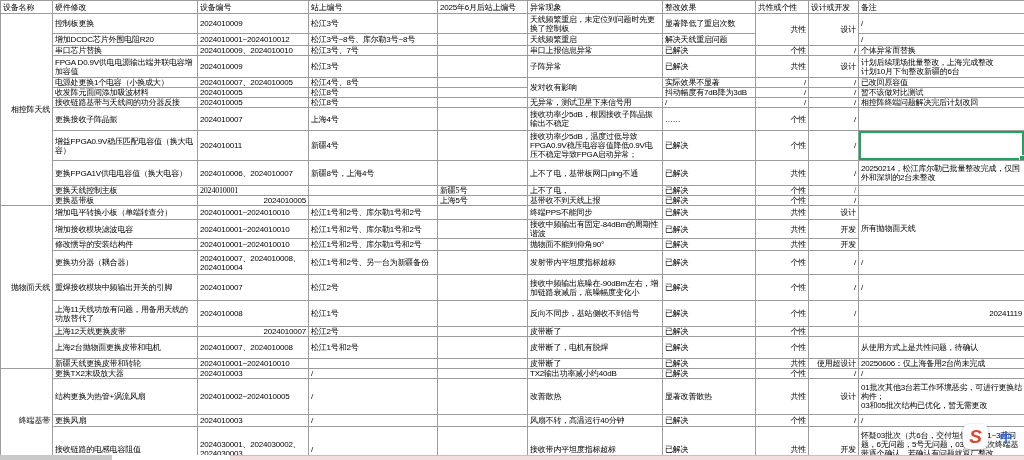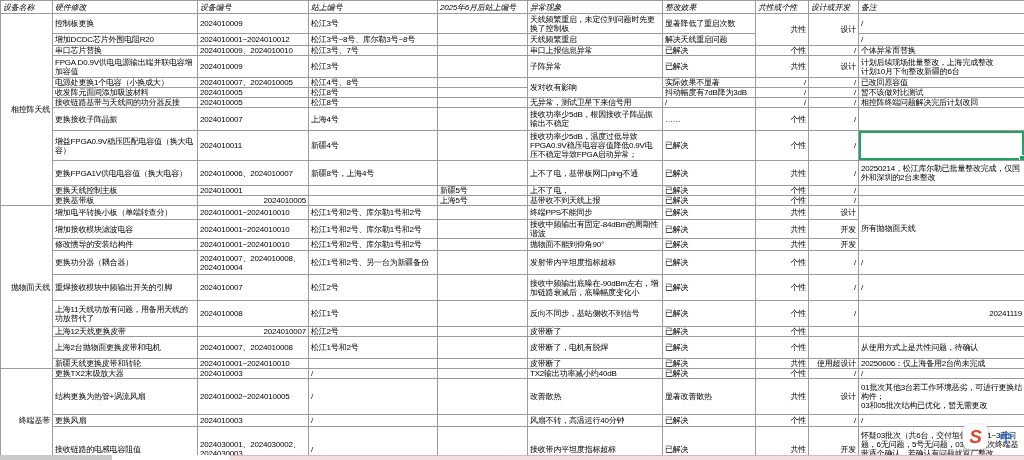--- a/index.html
+++ b/index.html
@@ -52,21 +52,21 @@
         <col style="width: 111px;">
         <col style="width: 129px;">
         <col style="width: 90px;">
         <col style="width: 135px;">
         <col style="width: 93px;">
         <col style="width: 53px;">
         <col style="width: 50px;">
         <col style="width: 166px;">
       </colgroup>
     <thead>
-        <tr style="height: 13px; font-style: italic;">
+        <tr style="height: 13px;">
           <th class="al">设备名称</th>
           <th class="al">硬件修改</th>
           <th class="al">设备编号</th>
           <th class="al">站上编号</th>
           <th class="al">2025年6月后站上编号</th>
           <th class="al">异常现象</th>
           <th class="al">整改效果</th>
           <th class="al">共性或个性</th>
           <th class="al">设计或开发</th>
           <th class="al">备注</th>
@@ -175,21 +175,21 @@
           <td class="al">更换FPGA1V供电电容值（换大电容）</td>
           <td class="al">2024010006、2024010007</td>
           <td class="al">新疆8号，上海4号</td>
           <td class="al"></td>
           <td class="al">上不了电，基带板网口ping不通</td>
           <td class="al">已解决</td>
           <td class="ac">共性</td>
           <td class="ac">/</td>
           <td class="al">20250214，松江库尔勒已批量整改完成，仅国外和深圳的2台未整改</td>
         </tr>
-        <tr style="height: 10px;">
+        <tr style="height: 10px; font-family: Liberation Serif, serif;">
           <td class="al">更换天线控制主板</td>
           <td class="al">2024010001</td>
           <td class="al"></td>
           <td class="al">新疆5号</td>
           <td class="al">上不了电，</td>
           <td class="al">已解决</td>
           <td class="ac">个性</td>
           <td class="ac">/</td>
           <td class="al"></td>
         </tr>

